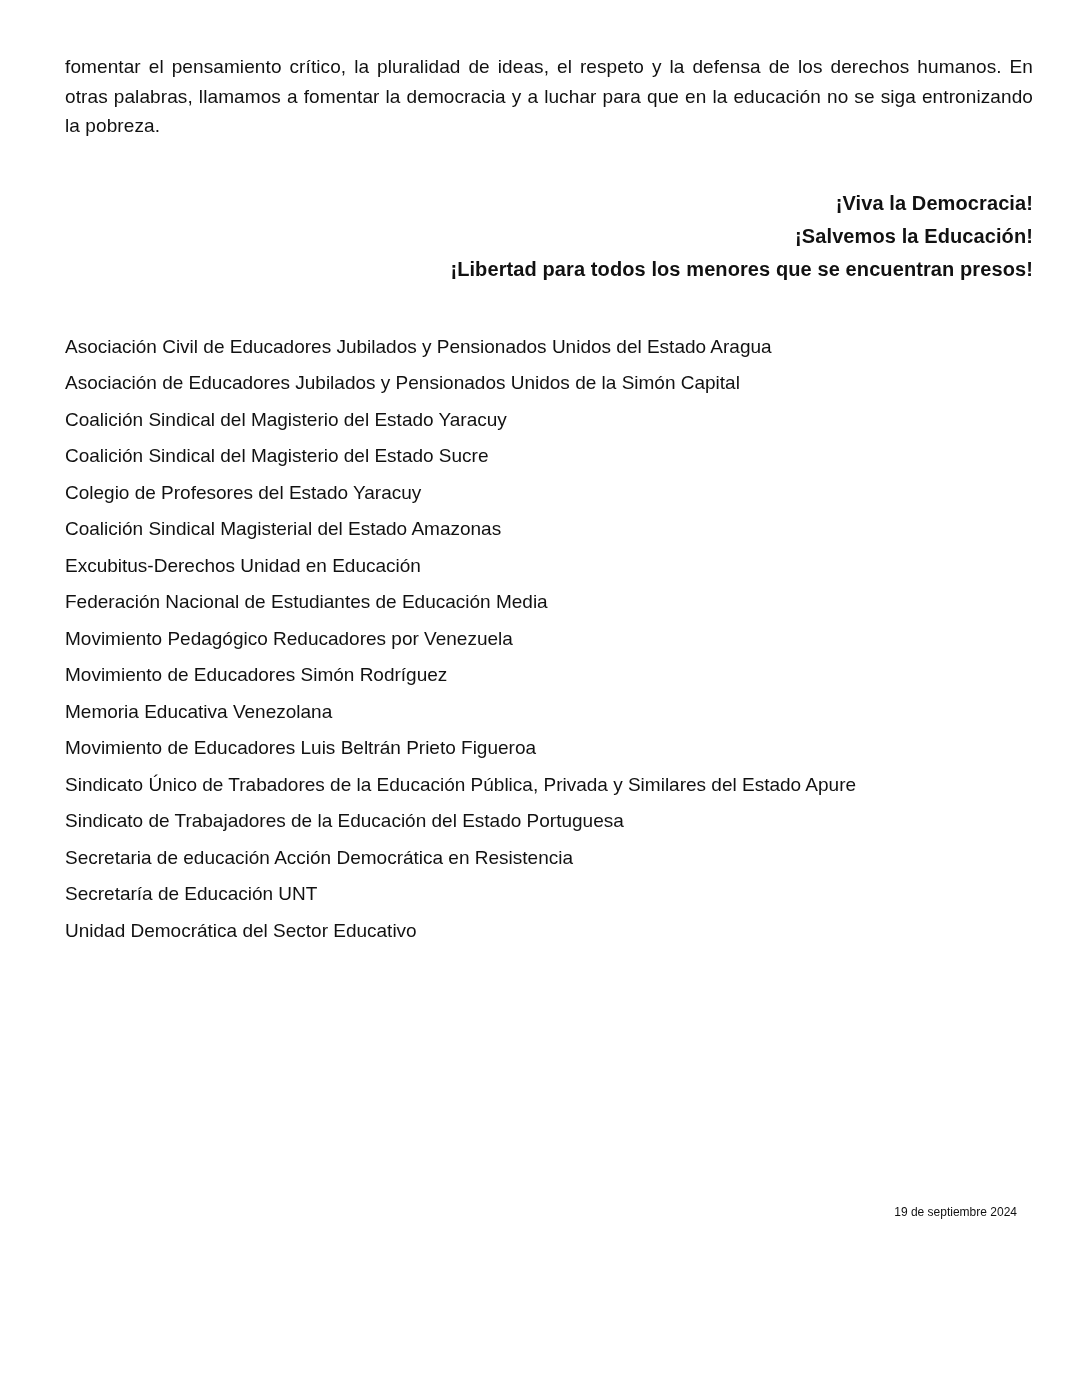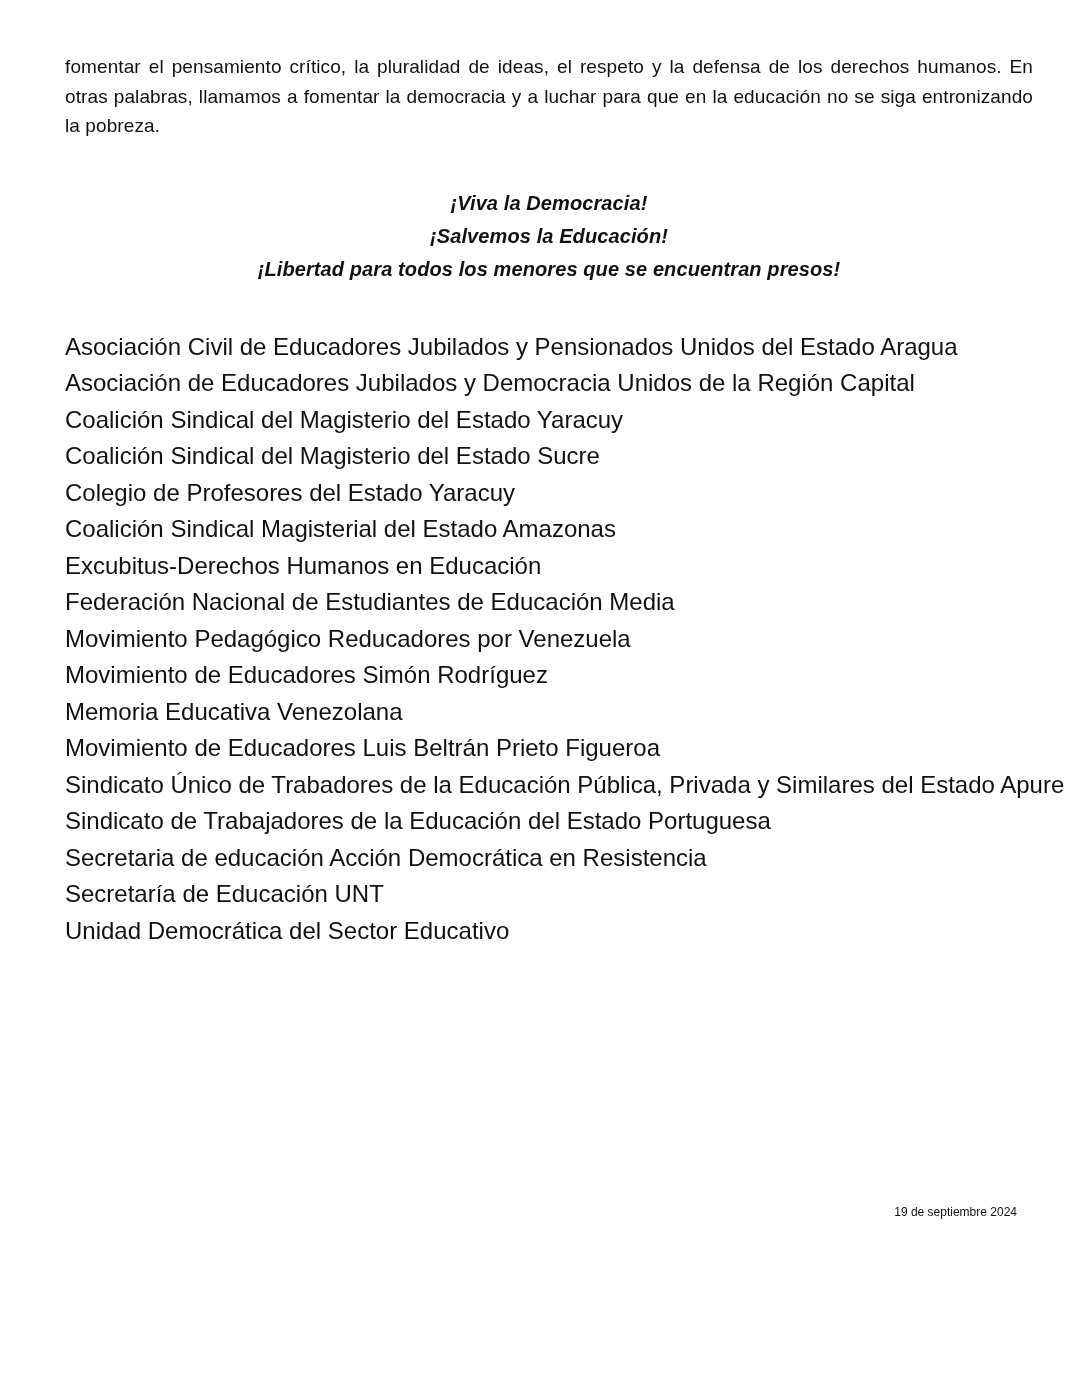--- a/index.html
+++ b/index.html
@@ -27,29 +27,29 @@
     margin: 0 0 30px 0;
     letter-spacing: 0.1px;
   }
   .slogans {
     margin-top: 46px;
     text-align: center;
   }
   .slogan-line {
     font-size: 20px;
     font-weight: bold;
-    font-style: italic;
     line-height: 33px;
     letter-spacing: 0.1px;
+    text-align: right;
   }
   .signatories {
     margin-top: 50px;
   }
   .signatory {
-    font-size: 24px;
+    font-size: 19px;
     line-height: 21px;
     margin-bottom: 15.5px;
     white-space: nowrap;
   }
   .date-line {
     position: absolute;
     right: 63px;
     top: 1200px;
     font-size: 12px;
     line-height: 24px;
@@ -64,26 +64,26 @@
   <p class="para">fomentar el pensamiento crítico, la pluralidad de ideas, el respeto y la defensa de los derechos humanos. En otras palabras, llamamos a fomentar la democracia y a luchar para que en la educación no se siga entronizando la pobreza.</p>
 
   <div class="slogans">
     <div class="slogan-line">¡Viva la Democracia!</div>
     <div class="slogan-line">¡Salvemos la Educación!</div>
     <div class="slogan-line">¡Libertad para todos los menores que se encuentran presos!</div>
   </div>
 
   <div class="signatories">
     <div class="signatory">Asociación Civil de Educadores Jubilados y Pensionados Unidos del Estado Aragua</div>
-    <div class="signatory">Asociación de Educadores Jubilados y Democracia Unidos de la Región Capital</div>
+    <div class="signatory">Asociación de Educadores Jubilados y Pensionados Unidos de la Simón Capital</div>
     <div class="signatory">Coalición Sindical del Magisterio del Estado Yaracuy</div>
     <div class="signatory">Coalición Sindical del Magisterio del Estado Sucre</div>
     <div class="signatory">Colegio de Profesores del Estado Yaracuy</div>
     <div class="signatory">Coalición Sindical Magisterial del Estado Amazonas</div>
-    <div class="signatory">Excubitus-Derechos Humanos en Educación</div>
+    <div class="signatory">Excubitus-Derechos Unidad en Educación</div>
     <div class="signatory">Federación Nacional de Estudiantes de Educación Media</div>
     <div class="signatory">Movimiento Pedagógico Reducadores por Venezuela</div>
     <div class="signatory">Movimiento de Educadores Simón Rodríguez</div>
     <div class="signatory">Memoria Educativa Venezolana</div>
     <div class="signatory">Movimiento de Educadores Luis Beltrán Prieto Figueroa</div>
     <div class="signatory">Sindicato Único de Trabadores de la Educación Pública, Privada y Similares del Estado Apure</div>
     <div class="signatory">Sindicato de Trabajadores de la Educación del Estado Portuguesa</div>
     <div class="signatory">Secretaria de educación Acción Democrática en Resistencia</div>
     <div class="signatory">Secretaría de Educación UNT</div>
     <div class="signatory">Unidad Democrática del Sector Educativo</div>

